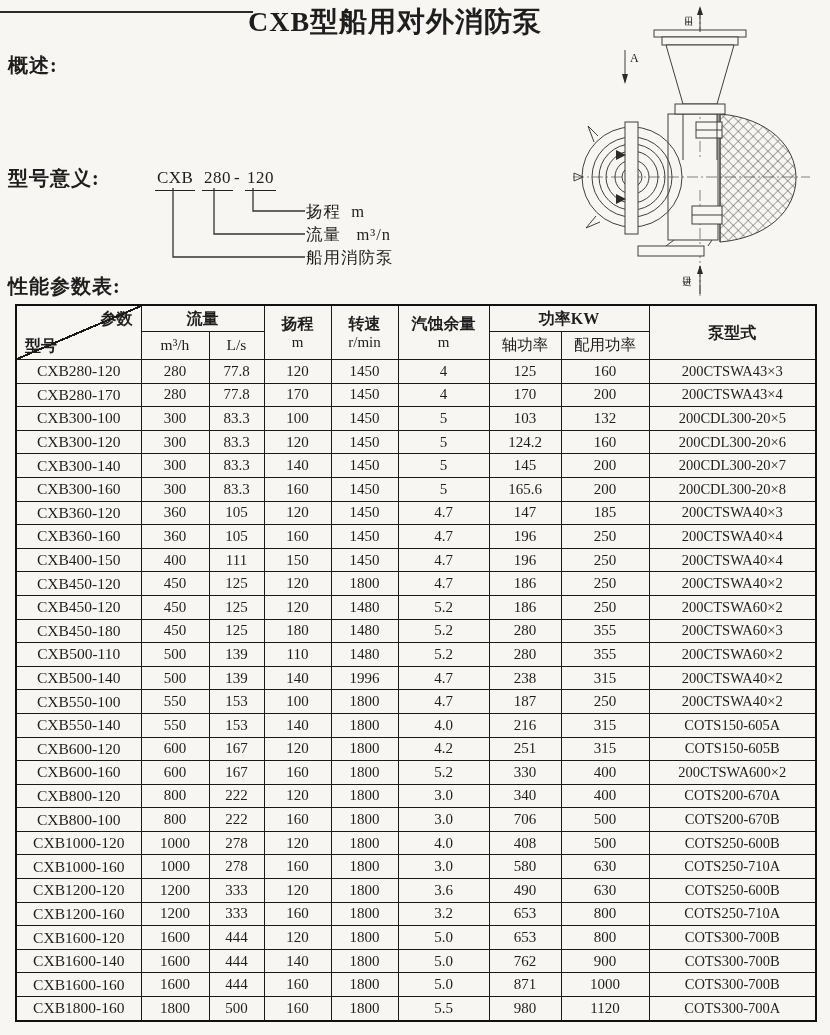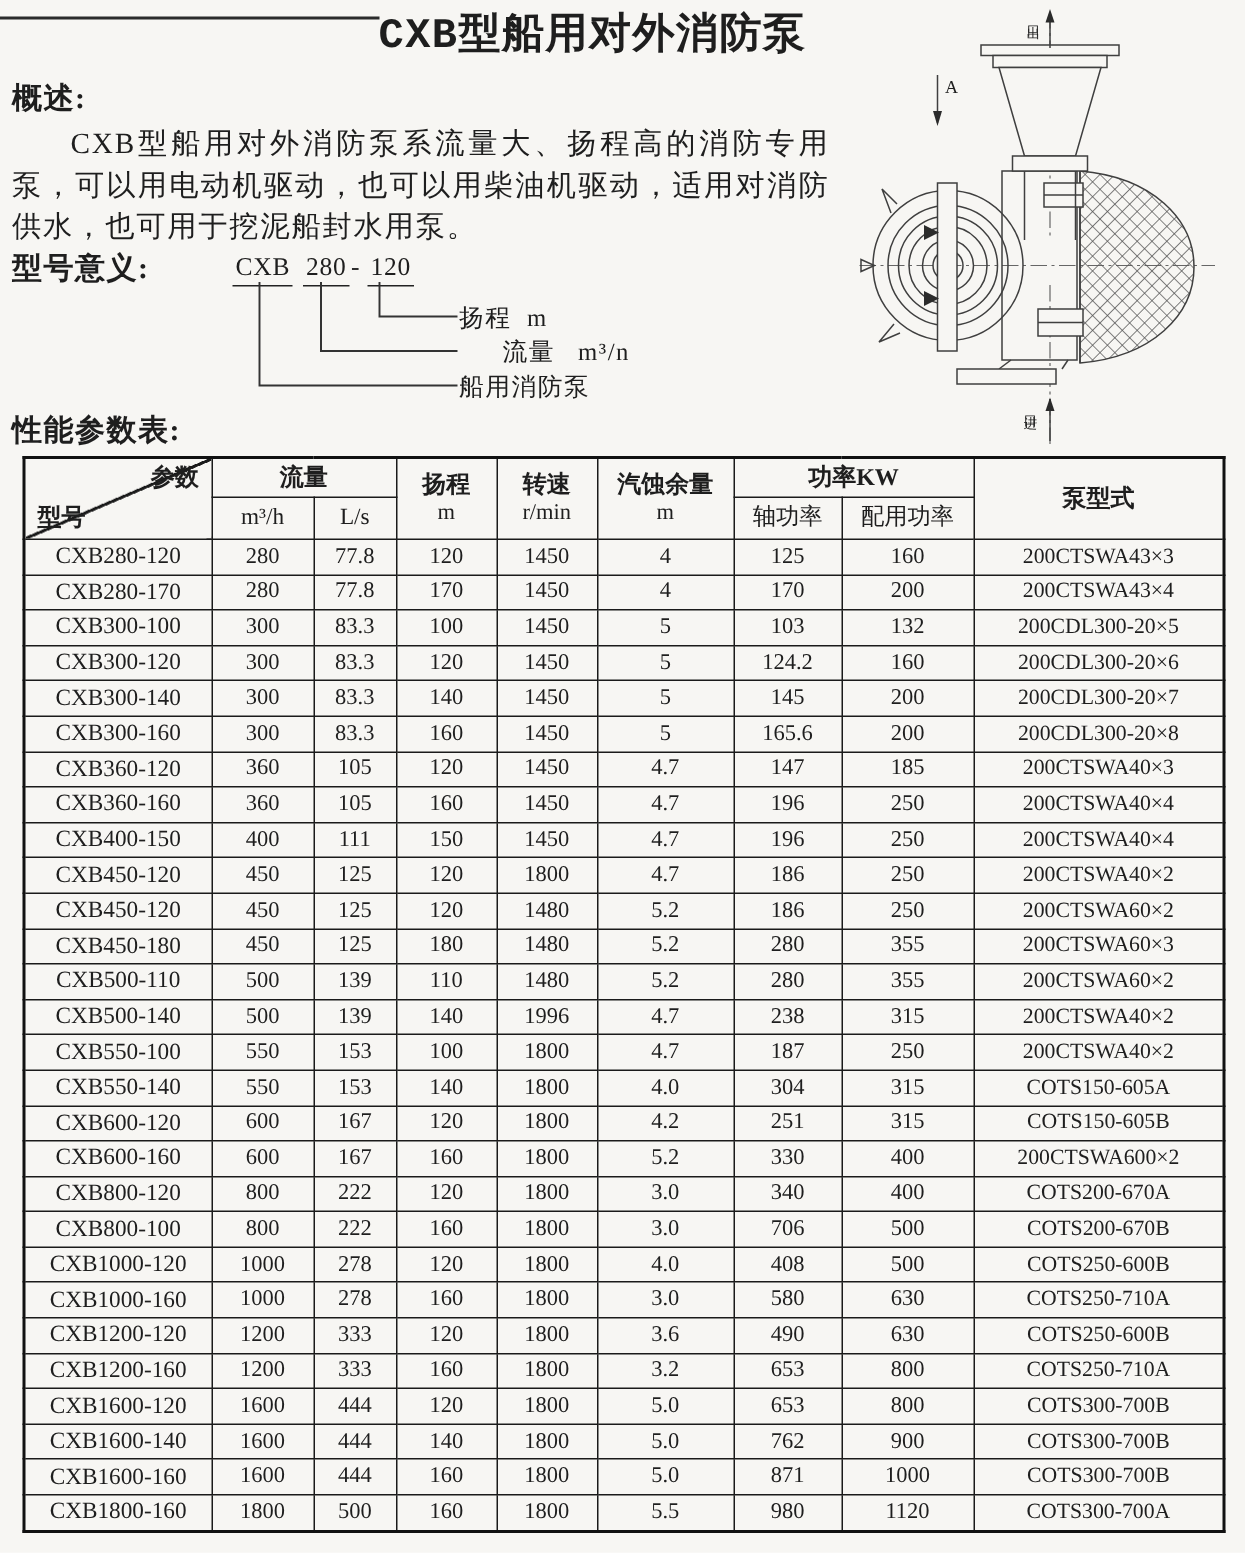--- a/index.html
+++ b/index.html
@@ -3,39 +3,39 @@
 <meta charset="utf-8">
 <style>
   html,body{margin:0;padding:0;}
   .page{
     position:relative;width:830px;height:1035px;overflow:hidden;
     background:#f7f6f3;color:#1e1e1e;
     font-family:"Liberation Serif","DejaVu Serif",serif;
   }
   .topline{position:absolute;left:0;top:11px;width:253px;height:2px;background:#2b2b2b;}
   .title{position:absolute;left:0;top:3px;width:790px;text-align:center;
-    font-size:28px;font-weight:bold;letter-spacing:1px;font-family:Liberation Mono, monospace;}
+    font-size:28px;font-weight:bold;letter-spacing:1px;}
   .h-sec{position:absolute;font-size:20px;font-weight:bold;letter-spacing:1px;}
   .overview-h{left:8px;top:52px;}
   .model-h{left:8px;top:165px;}
   .table-h{left:8px;top:273px;}
   .para{position:absolute;left:8px;top:83px;width:545px;
     font-size:19.5px;line-height:27.5px;letter-spacing:1.2px;
     text-indent:2em;text-align:justify;}
   
   .code{position:absolute;top:168px;font-size:17px;letter-spacing:.5px;
     border-bottom:1.5px solid #222;padding:0 2px 2px 2px;}
   .code-prefix{left:155px;}
   .code-flow{left:202px;}
   .code-head{left:245px;}
   .code-sep{position:absolute;top:168px;left:234px;font-size:17px;}
   .diag-lines{position:absolute;left:150px;top:187px;}
   .diag-label{position:absolute;font-size:16.5px;letter-spacing:1px;white-space:pre;}
   .lbl-head{left:306px;top:201px;}
-  .lbl-flow{left:306px;top:224px;margin-left:29px;}
+  .lbl-flow{left:306px;top:224px;}
   .lbl-pump{left:306px;top:247px;font-family:Liberation Mono, monospace;}
   
   .pump{position:absolute;left:570px;top:2px;}
   
   table.params{position:absolute;left:15px;top:304px;width:800px;
     border-collapse:collapse;table-layout:fixed;}
   table.params th,table.params td{
     border:1.4px solid #1a1a1a;text-align:center;vertical-align:middle;
     padding:0;overflow:hidden;white-space:nowrap;}
   table.params{border:2px solid #111;}
@@ -54,21 +54,20 @@
 </head>
 <body>
 
 <div class="page">
 
   <div class="topline"></div>
 
   <div class="title">CXB型船用对外消防泵</div>
 
   <div class="h-sec overview-h">概述:</div>
-  <div class="para">CXB型船用对外消防泵系流量大、扬程高的消防专用泵，可以用电动机驱动，也可以用柴油机驱动，适用对消防供水，也可用于挖泥船封水用泵。</div>
 
   <div class="h-sec model-h">型号意义:</div>
 
   <span class="code code-prefix">CXB</span>
   <span class="code code-flow">280</span>
   <span class="code-sep">-</span>
   <span class="code code-head">120</span>
 
   <svg class="diag-lines" width="170" height="80" viewBox="0 0 170 80">
     <path d="M23,1 V70 H155" fill="none" stroke="#333" stroke-width="1.3"></path>
@@ -361,21 +360,21 @@
         <td>250</td>
         <td>200CTSWA40×2</td>
       </tr>
         <tr>
         <td>CXB550-140</td>
         <td>550</td>
         <td>153</td>
         <td>140</td>
         <td>1800</td>
         <td>4.0</td>
-        <td>304</td>
+        <td>216</td>
         <td>315</td>
         <td>COTS150-605A</td>
       </tr>
         <tr>
         <td>CXB600-120</td>
         <td>600</td>
         <td>167</td>
         <td>120</td>
         <td>1800</td>
         <td>4.2</td>

